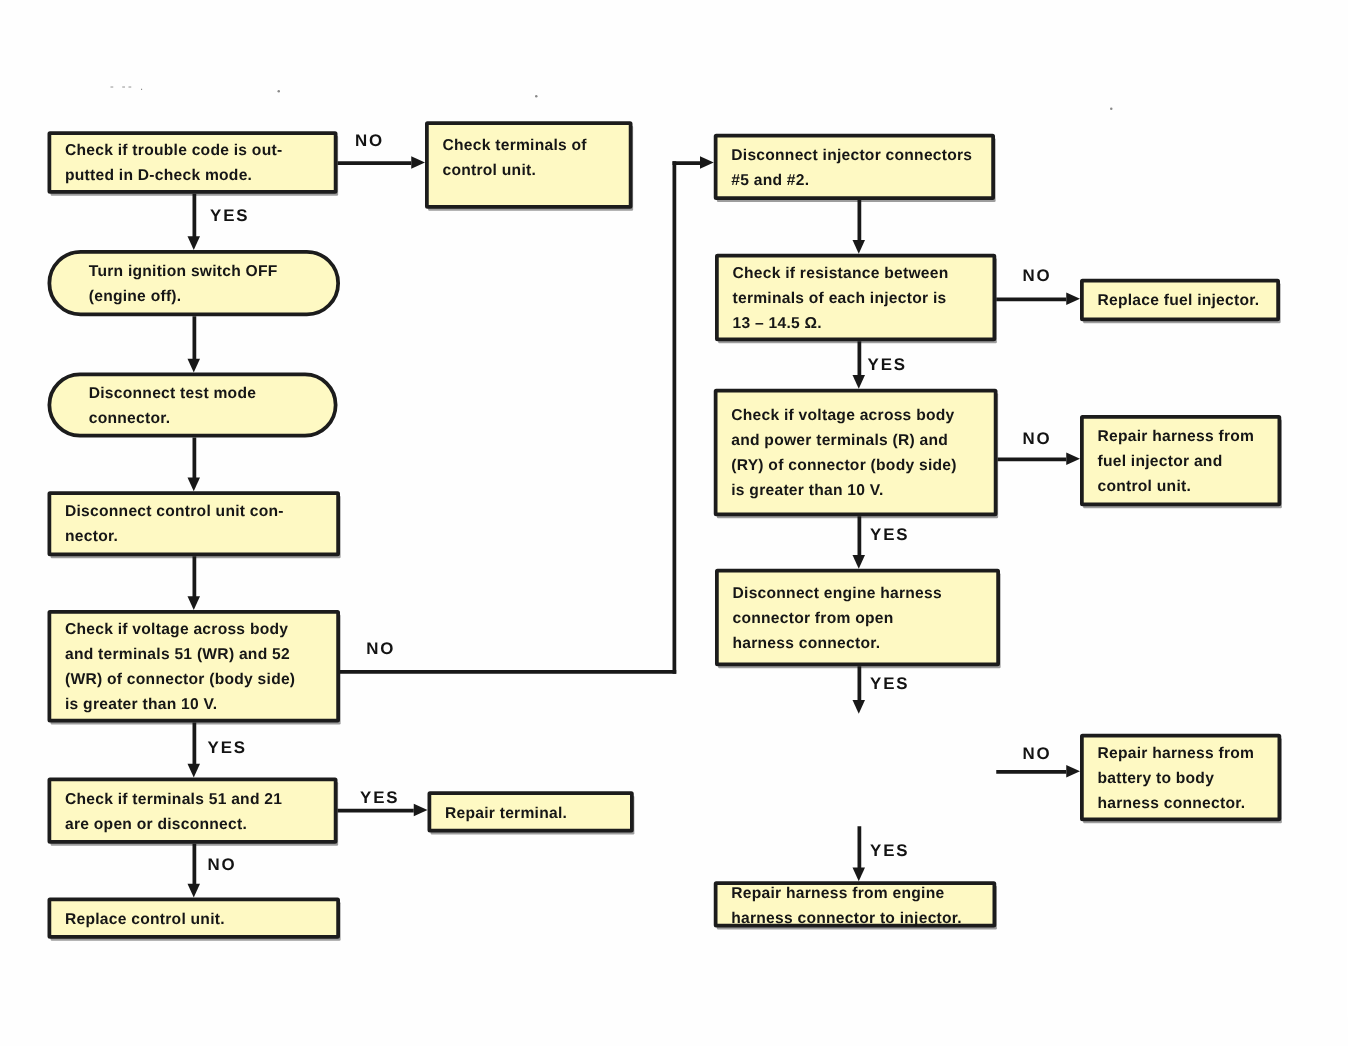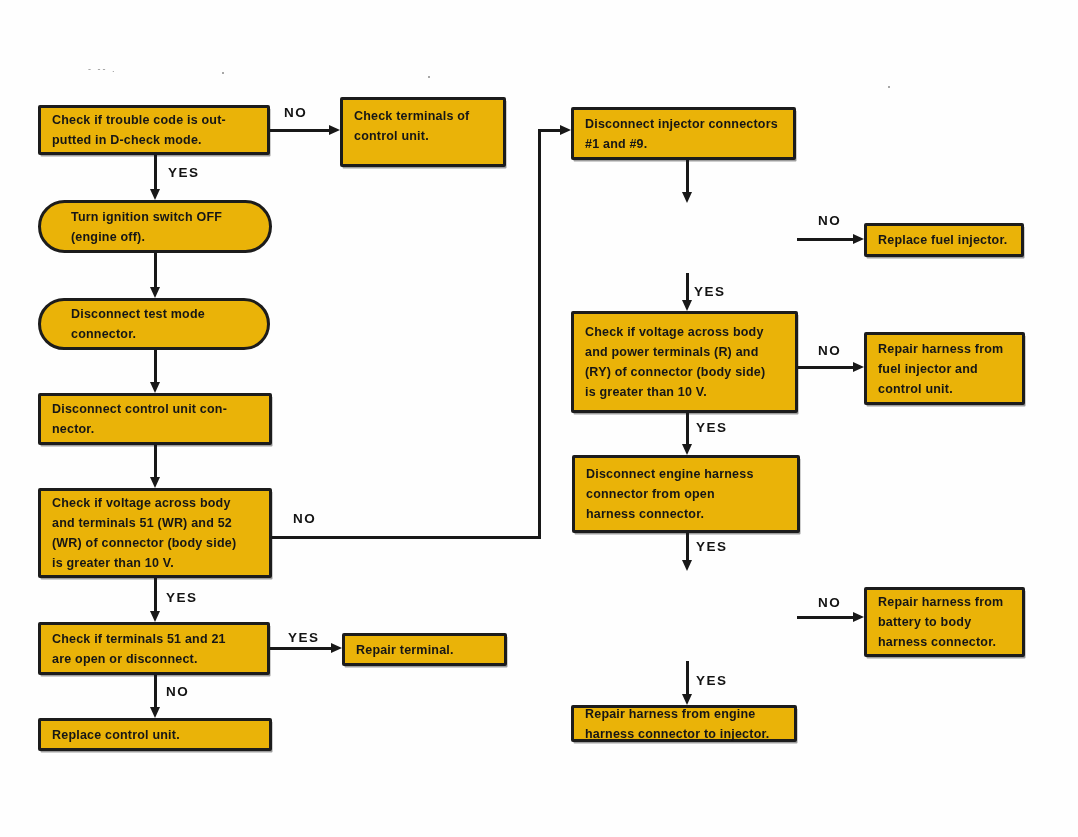--- a/index.html
+++ b/index.html
@@ -2,21 +2,21 @@
 <html><head>
 <meta charset="utf-8">
 <style>
   html,body{margin:0;padding:0;background:#ffffff;}
   .canvas{
     position:relative;width:1078px;height:837px;background:#fefefe;
     font-family:"Liberation Sans", sans-serif;overflow:hidden;
   }
   .node{
     position:absolute;box-sizing:border-box;
-    border:3px solid #1c1c1c;border-radius:2px;background:#eab308;
+    border:3px solid #1c1c1c;border-radius:2px;background:#fef9c3;
     color:#161616;font-size:12.5px;font-weight:bold;line-height:20px;
     letter-spacing:.2px;white-space:pre-line;
     display:flex;align-items:center;padding:2px 8px 2px 11px;
     box-shadow:1.5px 2.5px 0 -1px rgba(0,0,0,.38);
   }
   .rounded{border-radius:28px;padding-left:30px;box-shadow:none;}
   .hline{position:absolute;height:3px;background:#181818;}
   .vline{position:absolute;width:3px;background:#181818;}
   .arrow-down{
     position:absolute;width:0;height:0;
@@ -58,21 +58,24 @@
   <div class="node" style="left:38px;top:488px;width:234px;height:90px">Check if voltage across body
 and terminals 51 (WR) and 52
 (WR) of connector (body side)
 is greater than 10 V.</div>
   <div class="node" style="left:38px;top:622px;width:232px;height:53px">Check if terminals 51 and 21
 are open or disconnect.</div>
   <div class="node" style="left:38px;top:718px;width:234px;height:33px">Replace control unit.</div>
   <div class="node" style="left:342px;top:633px;width:165px;height:33px">Repair terminal.</div>
 
   <div class="node" style="left:571px;top:107px;width:225px;height:53px">Disconnect injector connectors
-#1 and #9.</div>
+#5 and #2.</div>
+  <div class="node" style="left:572px;top:203px;width:225px;height:70px">Check if resistance between
+terminals of each injector is
+13 – 14.5 Ω.</div>
   <div class="node" style="left:864px;top:223px;width:160px;height:34px">Replace fuel injector.</div>
   <div class="node" style="left:571px;top:311px;width:227px;height:102px">Check if voltage across body
 and power terminals (R) and
 (RY) of connector (body side)
 is greater than 10 V.</div>
   <div class="node" style="left:864px;top:332px;width:161px;height:73px">Repair harness from
 fuel injector and
 control unit.</div>
   <div class="node" style="left:572px;top:455px;width:228px;height:78px">Disconnect engine harness
 connector from open

